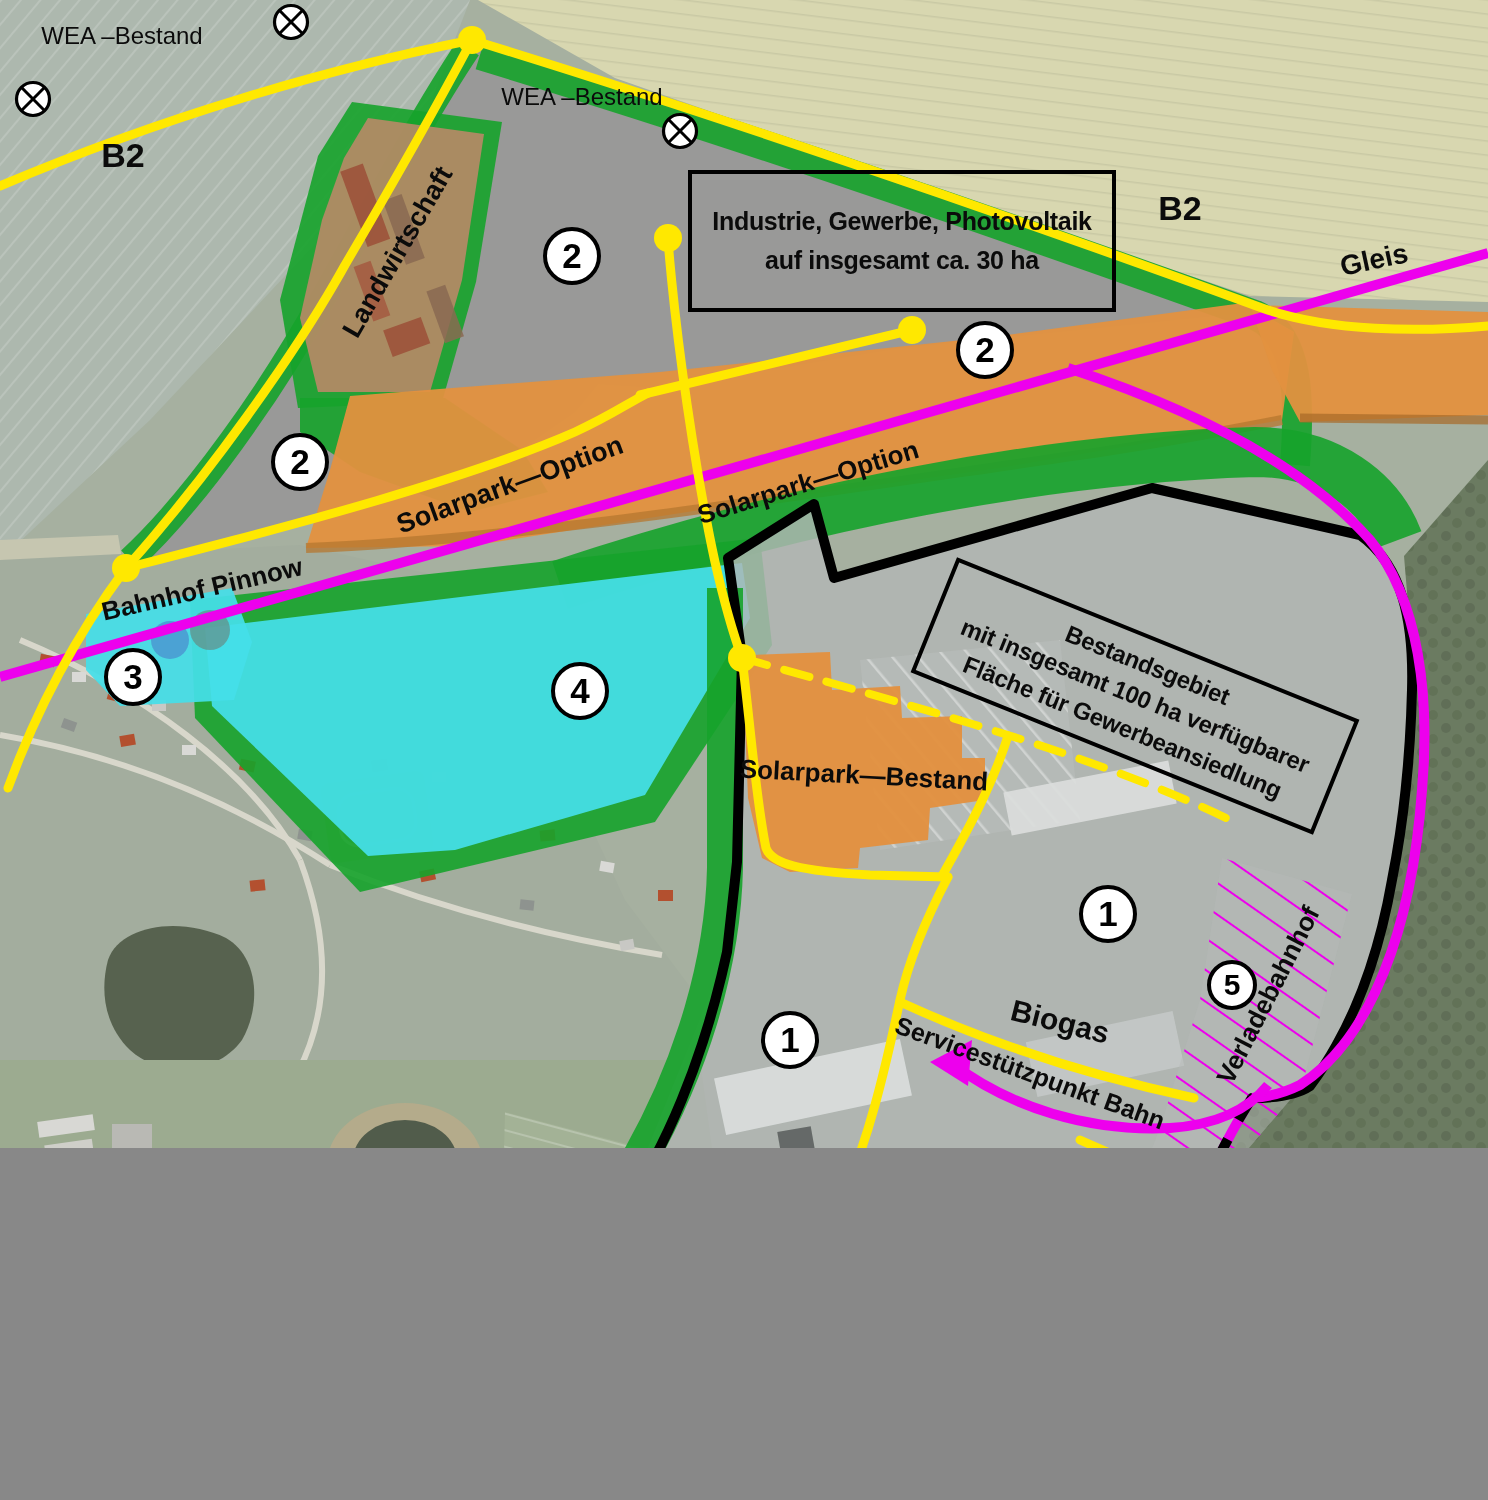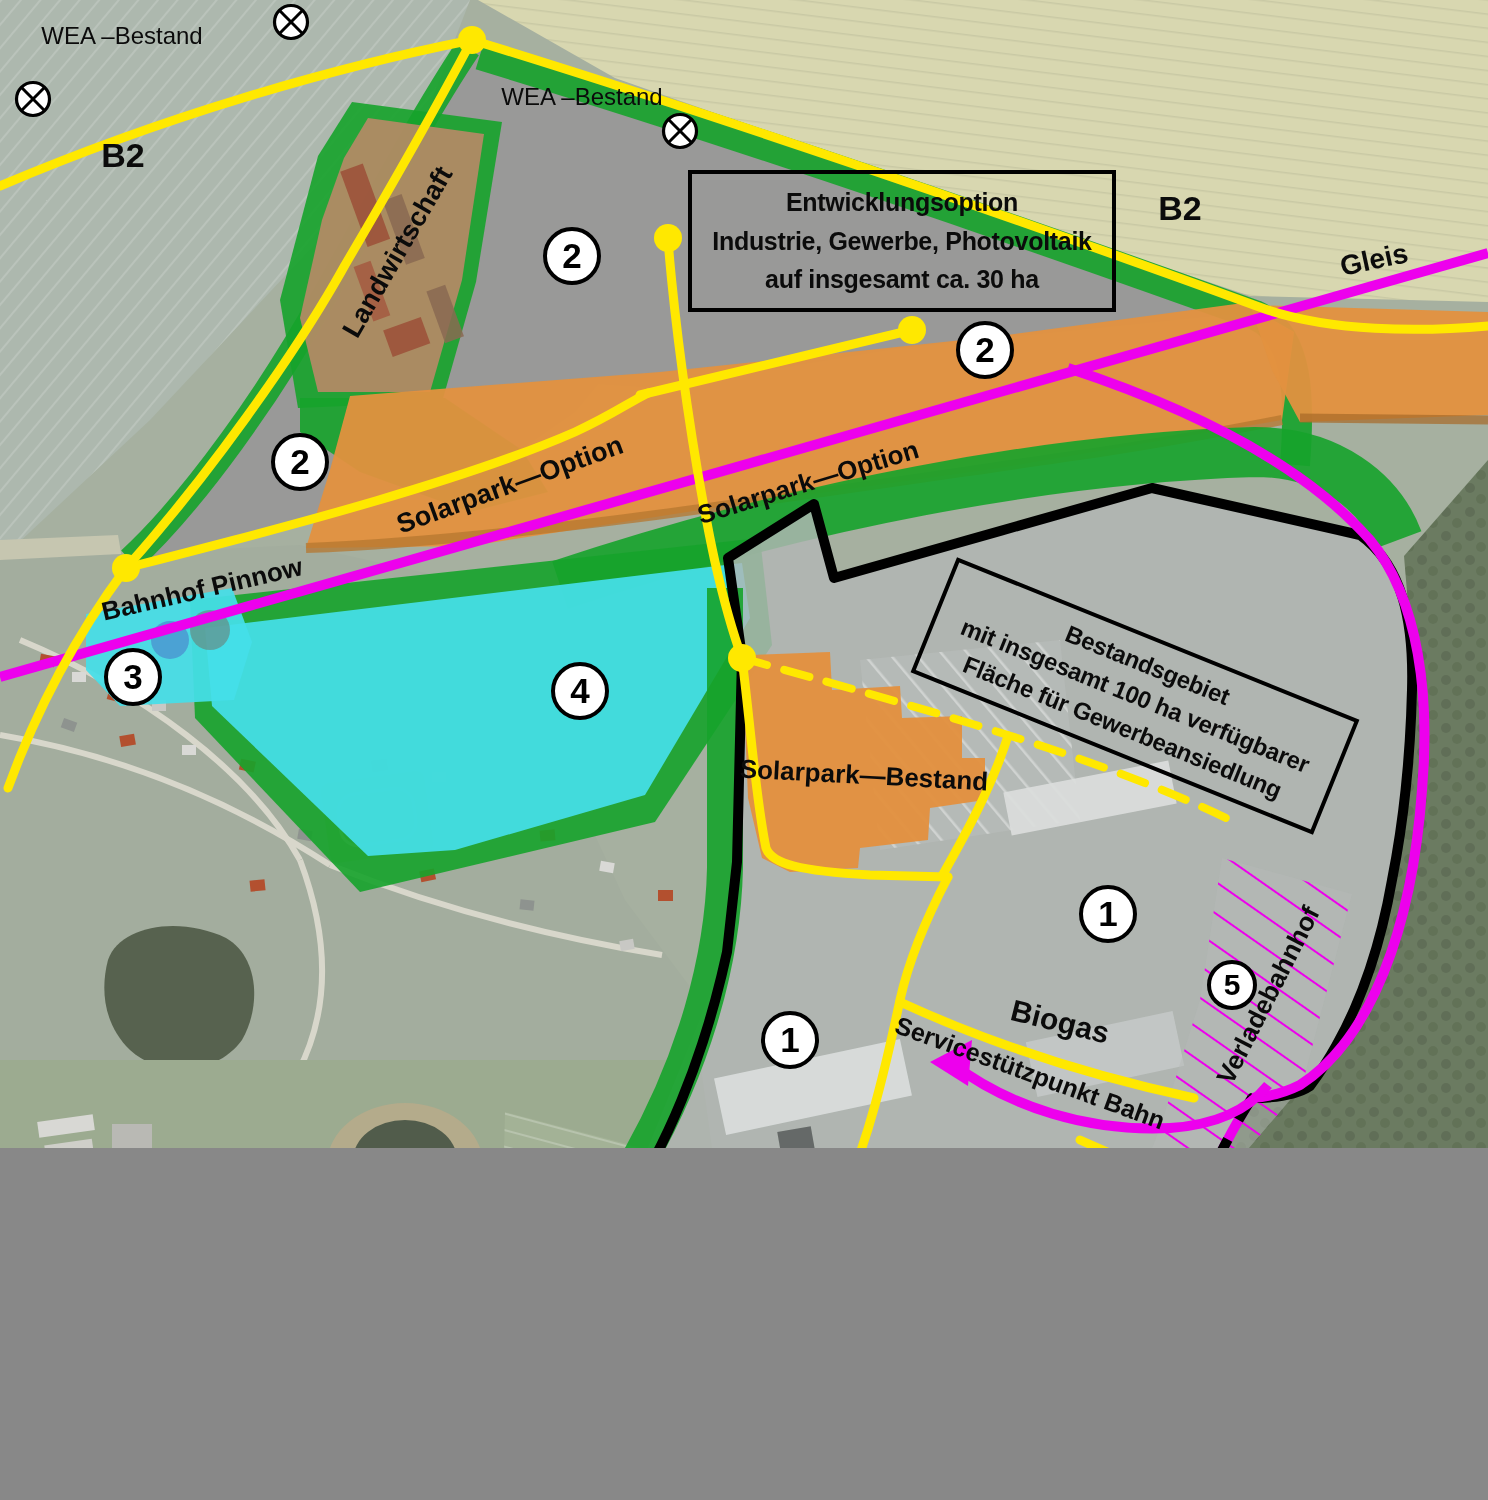--- a/index.html
+++ b/index.html
@@ -256,21 +256,20 @@
 <div class="lbl" style="left:398px;top:252px;font-size:27px;--r:-60deg;">Landwirtschaft</div>
 <div class="lbl" style="left:510px;top:485px;font-size:27px;--r:-20deg;">Solarpark—Option</div>
 <div class="lbl" style="left:808px;top:482px;font-size:26px;--r:-17deg;">Solarpark—Option</div>
 <div class="lbl" style="left:202px;top:589px;font-size:26px;--r:-13deg;">Bahnhof Pinnow</div>
 <div class="lbl" style="left:864px;top:775px;font-size:26px;--r:3deg;">Solarpark—Bestand</div>
 <div class="lbl" style="left:1060px;top:1022px;font-size:30px;--r:14deg;">Biogas</div>
 <div class="lbl" style="left:1030px;top:1073px;font-size:25px;--r:20deg;">Servicestützpunkt Bahn</div>
 <div class="lbl" style="left:1268px;top:995px;font-size:26px;--r:-63deg;">Verladebahnhof</div>
 
 <div class="infobox" id="box-entwicklung">
-  <div>Entwicklungsoption</div>
   <div>Industrie, Gewerbe, Photovoltaik</div>
   <div>auf insgesamt ca. 30 ha</div>
 </div>
 <div class="infobox" id="box-bestand">
   <div>Bestandsgebiet</div>
   <div>mit insgesamt 100 ha verfügbarer</div>
   <div>Fläche für Gewerbeansiedlung</div>
 </div>
 
 <div class="marker" style="left:572px;top:256px;">2</div>

